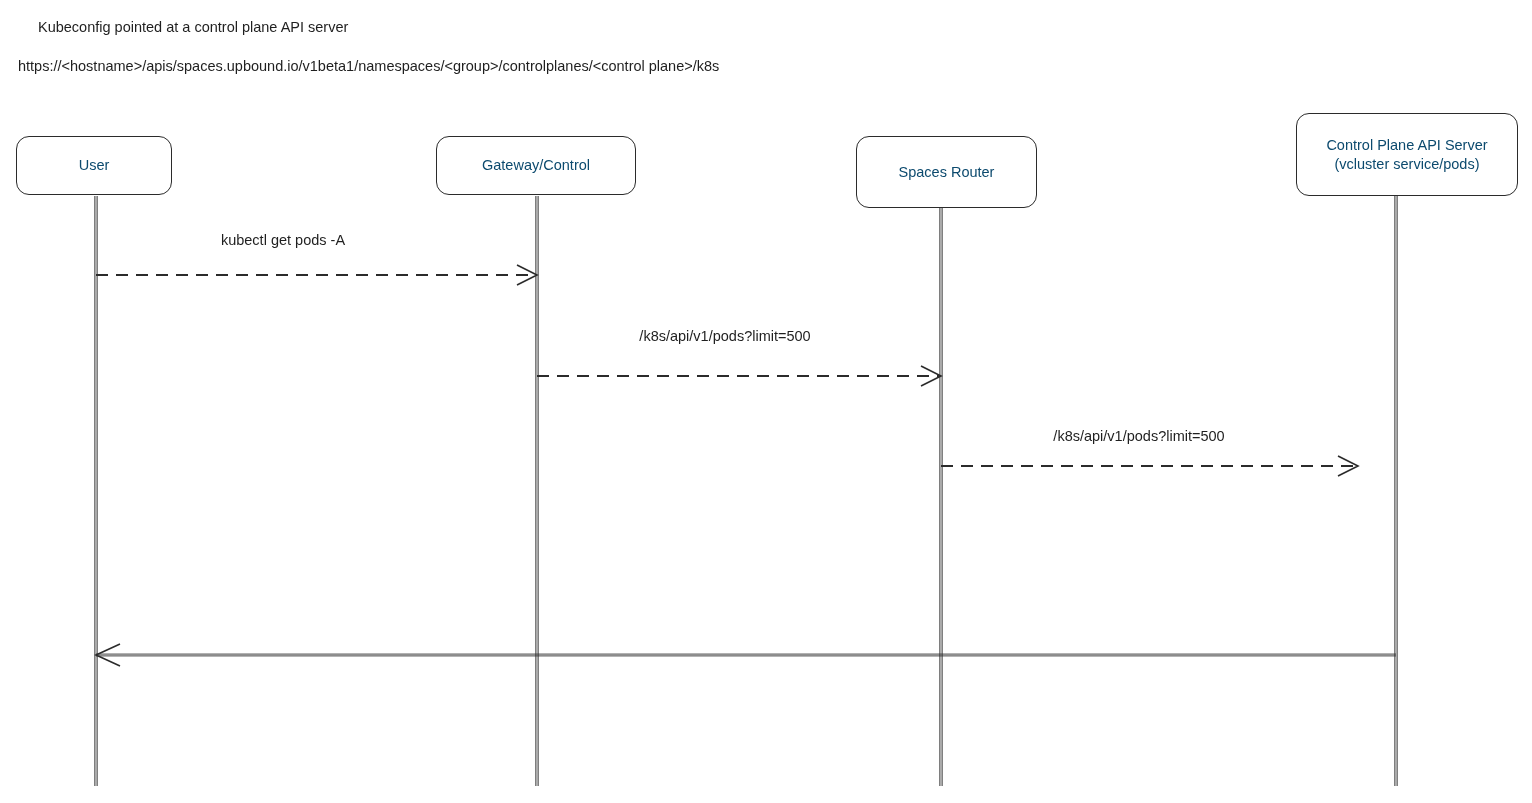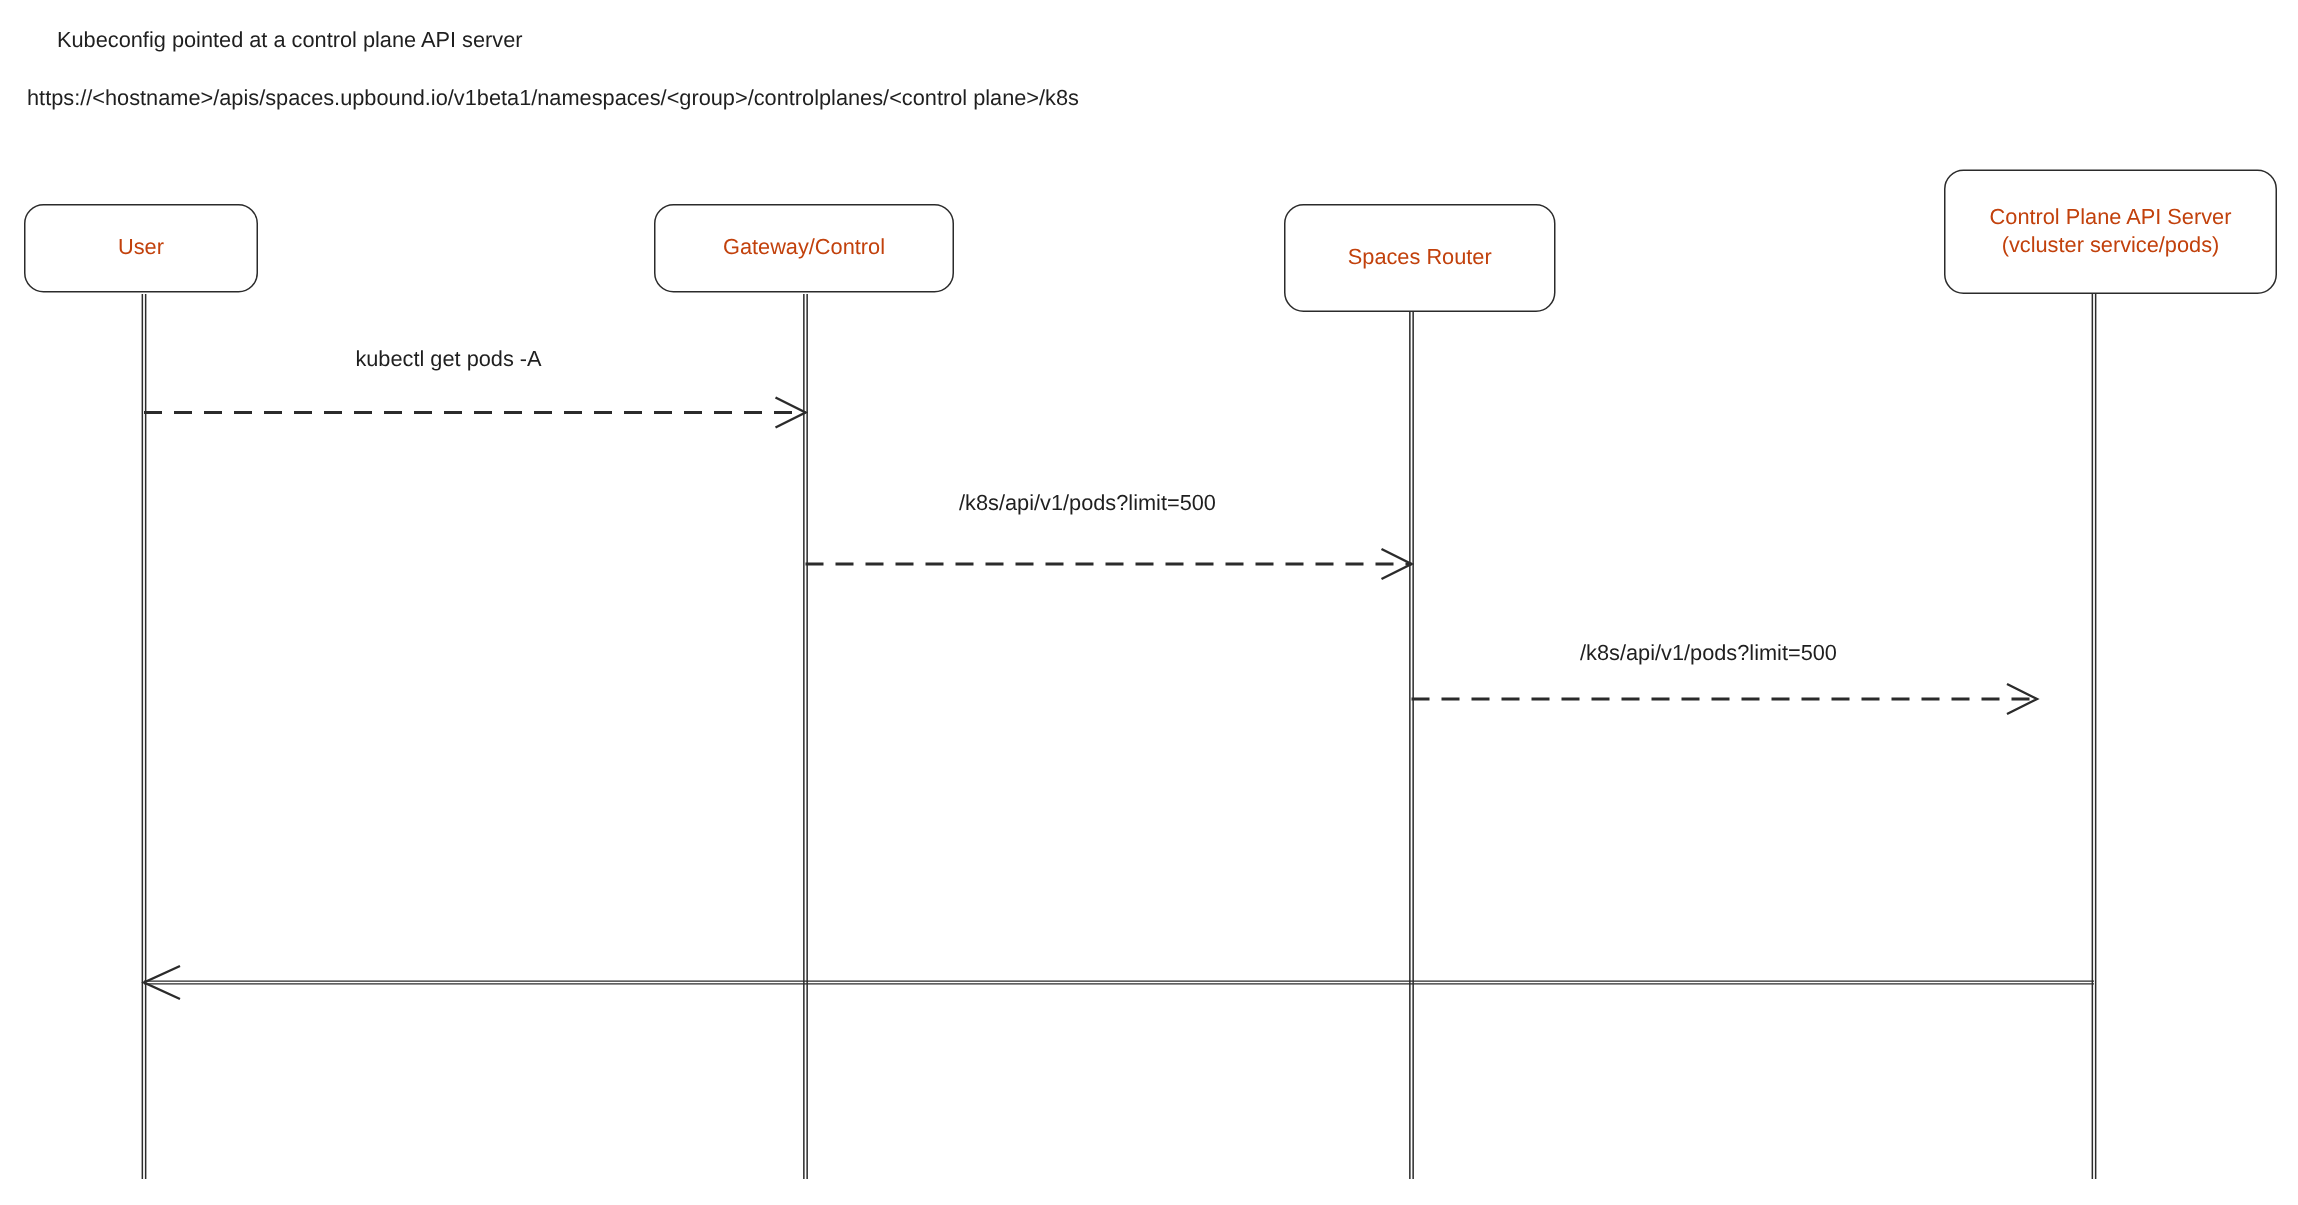--- a/index.html
+++ b/index.html
@@ -45,21 +45,21 @@
     box-sizing: border-box;
     border: 1.4px solid #2b2b2b;
     border-radius: 13px;
     background: #ffffff;
     display: flex;
     align-items: center;
     justify-content: center;
     text-align: center;
     font-size: 14.5px;
     line-height: 1.28;
-    color: #c2410c;
+    color: #0c4a6e;
     padding: 2px 16px;
   }
   .participant span { display: block; }
 
   
   .msg-label {
     position: absolute;
     transform: translateX(-50%);
     font-size: 14.5px;
     line-height: 1.2;
@@ -120,15 +120,15 @@
       <span>Spaces Router</span>
     </div>
   </div>
 <div class="participant" id="pbox-apiserver" style="left: 1296px; top: 113px; width: 222px; height: 83px;">
     <div>
       <span>Control Plane API Server</span>
       <span>(vcluster service/pods)</span>
     </div>
   </div>
 
-<div class="msg-label" id="mlabel-0" style="left: 299px; top: 232px;">kubectl get pods -A</div>
+<div class="msg-label" id="mlabel-0" style="left: 283px; top: 232px;">kubectl get pods -A</div>
 <div class="msg-label" id="mlabel-1" style="left: 725px; top: 328px;">/k8s/api/v1/pods?limit=500</div>
 <div class="msg-label" id="mlabel-2" style="left: 1139px; top: 428px;">/k8s/api/v1/pods?limit=500</div>
 
 </body></html>

